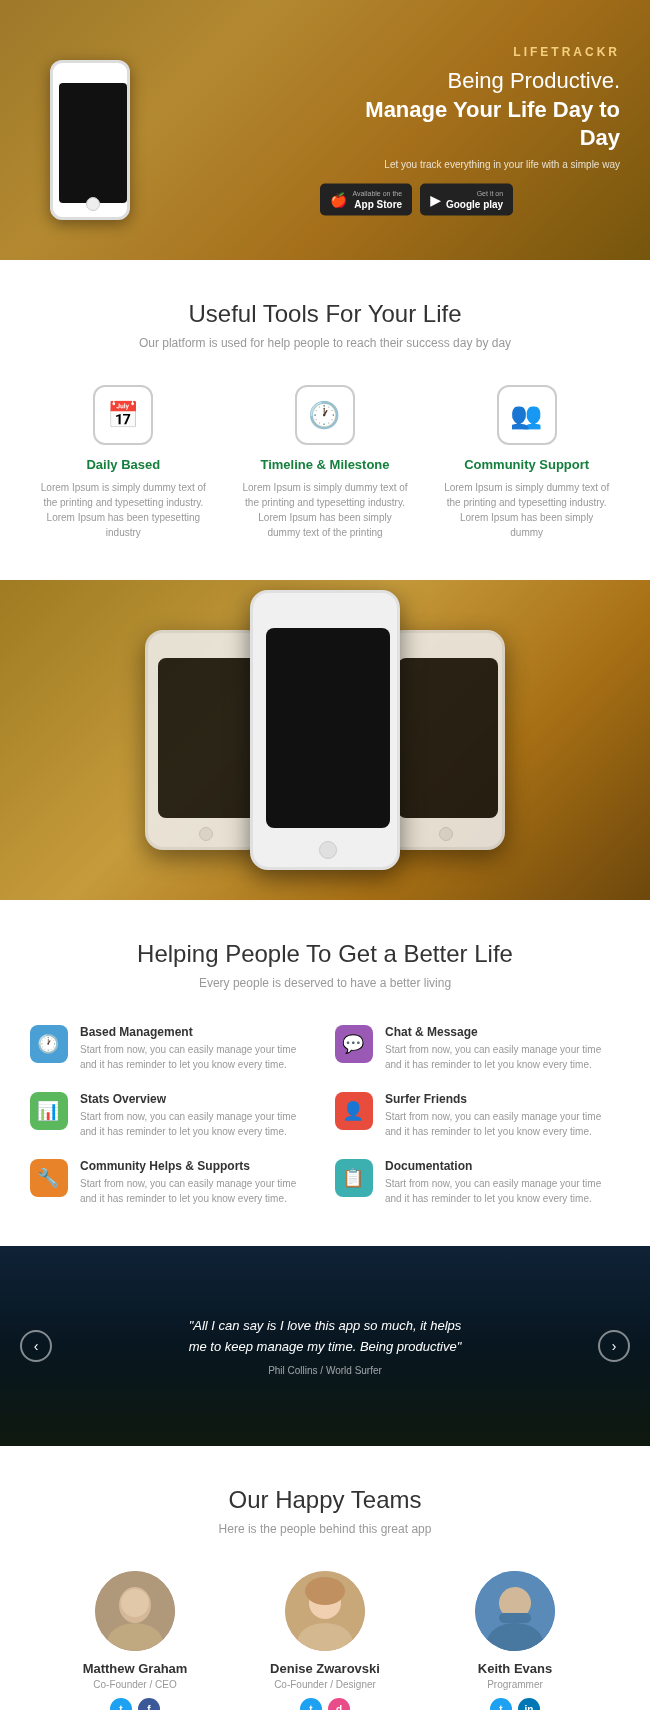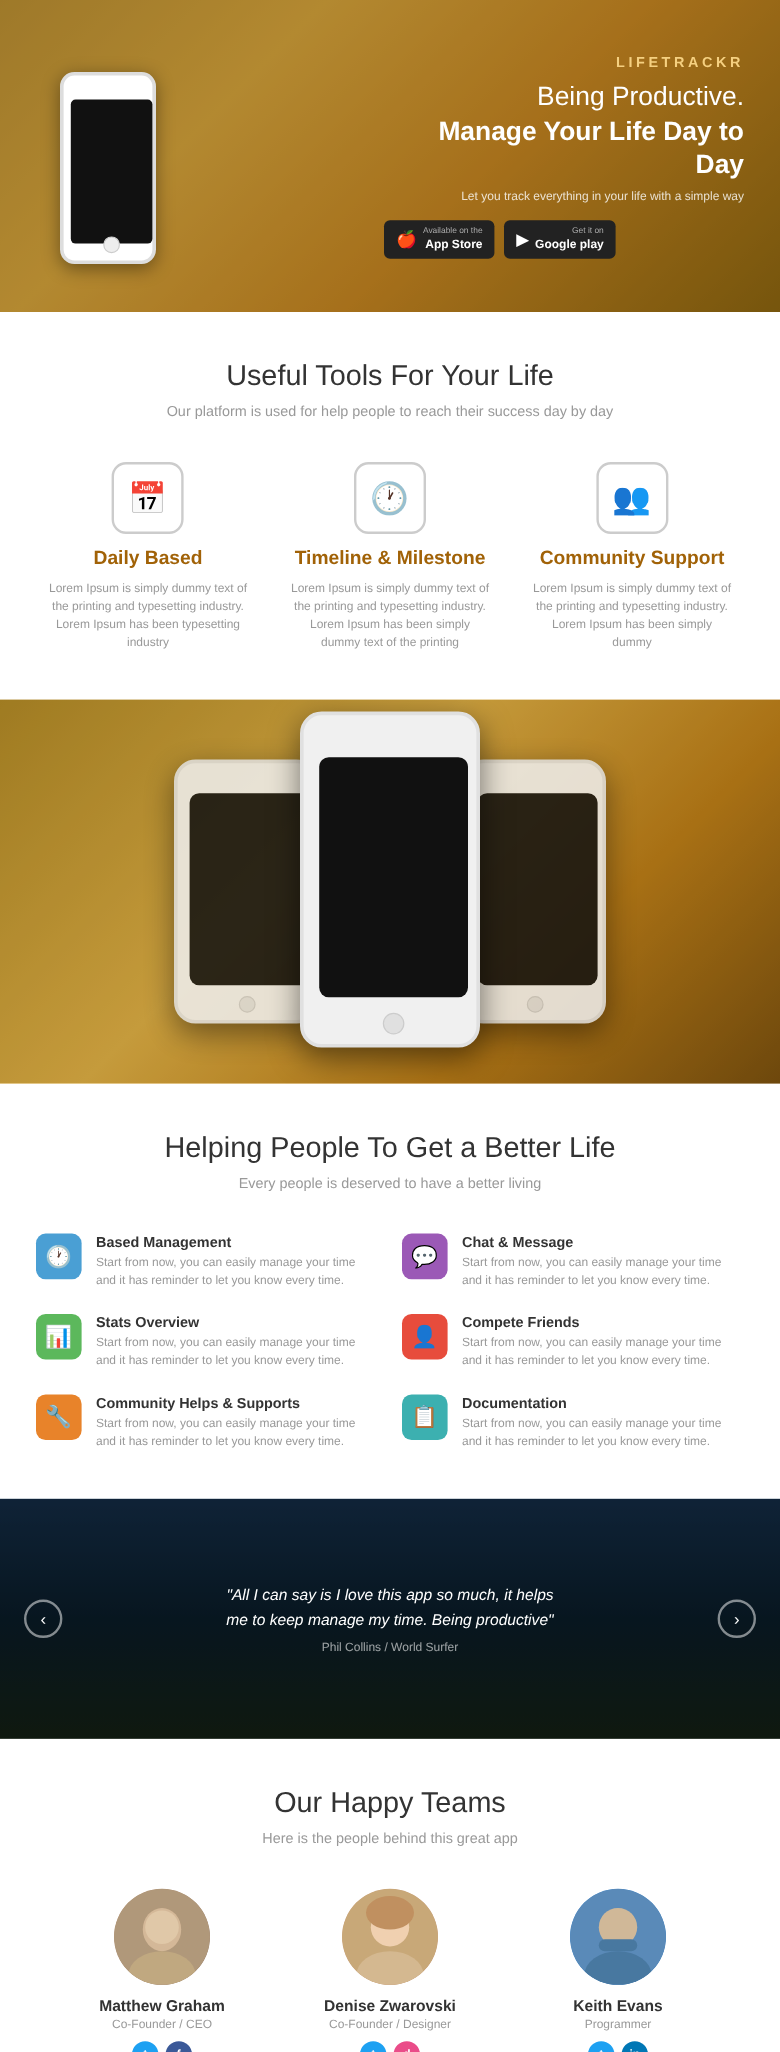--- a/index.html
+++ b/index.html
@@ -123,23 +123,23 @@
     .feature-icon {
       width: 60px; height: 60px;
       border: 2px solid #ccc;
       border-radius: 12px;
       margin: 0 auto 12px;
       display: flex; align-items: center; justify-content: center;
       font-size: 26px;
       color: #bbb;
     }
     .feature-title {
-      font-size: 16px;
+      font-size: 13px;
       font-weight: 600;
-      color: #a16207;
+      color: #15803d;
       margin-bottom: 8px;
     }
     .feature-desc {
       font-size: 10px;
       color: #999;
       line-height: 1.5;
     }
 
     
     .phones-showcase {
@@ -460,21 +460,21 @@
     <div class="feature-list-item">
       <div class="feature-list-icon icon-green">📊</div>
       <div class="feature-list-content">
         <div class="feat-title">Stats Overview</div>
         <div class="feat-desc">Start from now, you can easily manage your time and it has reminder to let you know every time.</div>
       </div>
     </div>
     <div class="feature-list-item">
       <div class="feature-list-icon icon-red">👤</div>
       <div class="feature-list-content">
-        <div class="feat-title">Compete Friends</div>
+        <div class="feat-title">Surfer Friends</div>
         <div class="feat-desc">Start from now, you can easily manage your time and it has reminder to let you know every time.</div>
       </div>
     </div>
     <div class="feature-list-item">
       <div class="feature-list-icon icon-orange">🔧</div>
       <div class="feature-list-content">
         <div class="feat-title">Community Helps &amp; Supports</div>
         <div class="feat-desc">Start from now, you can easily manage your time and it has reminder to let you know every time.</div>
       </div>
     </div>

